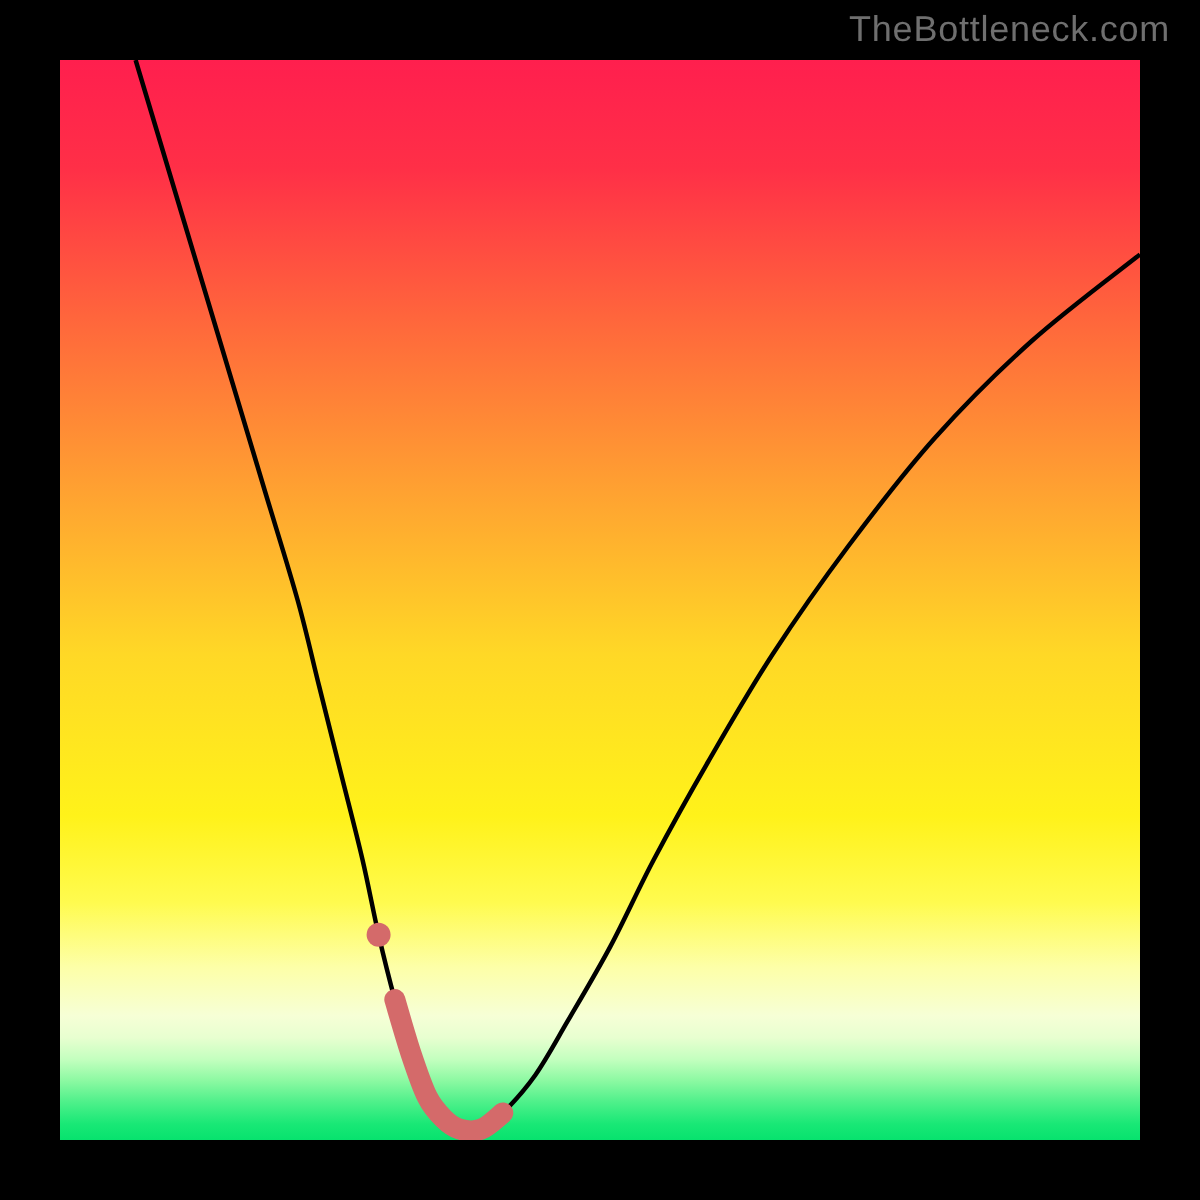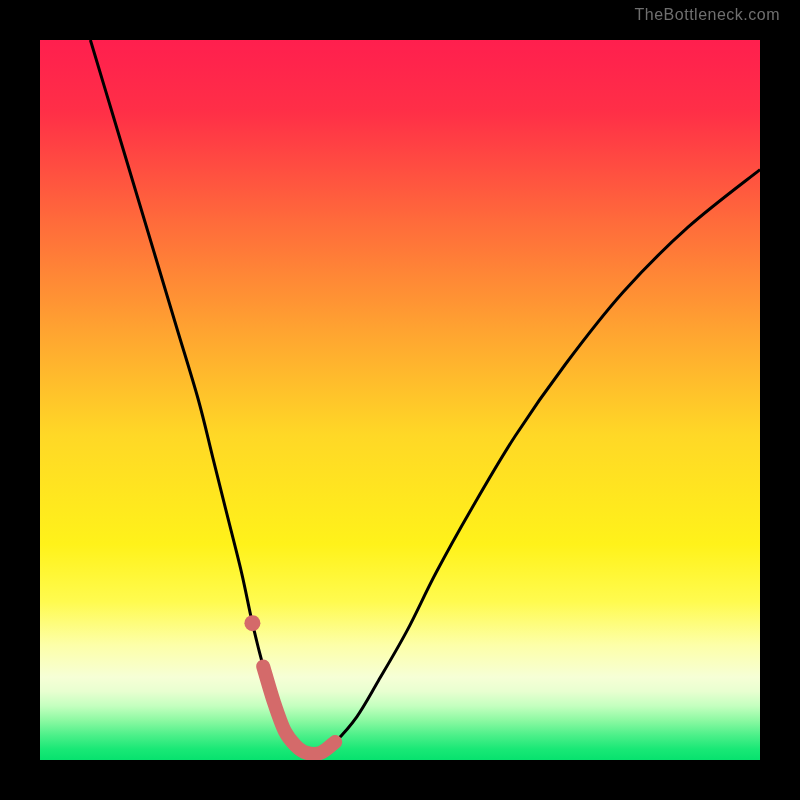--- a/index.html
+++ b/index.html
@@ -25,21 +25,21 @@
     top: 40px;
     width: 720px;
     height: 720px;
     overflow: hidden;
   }
   .watermark {
     position: absolute;
     top: 6px;
     right: 20px;
     color: #6f6f6f;
-    font-size: 16px;
+    font-size: 24px;
     letter-spacing: 0.5px;
     font-weight: 400;
     user-select: none;
   }
   svg {
     position: absolute;
     inset: 0;
   }
 </style>
 </head>

